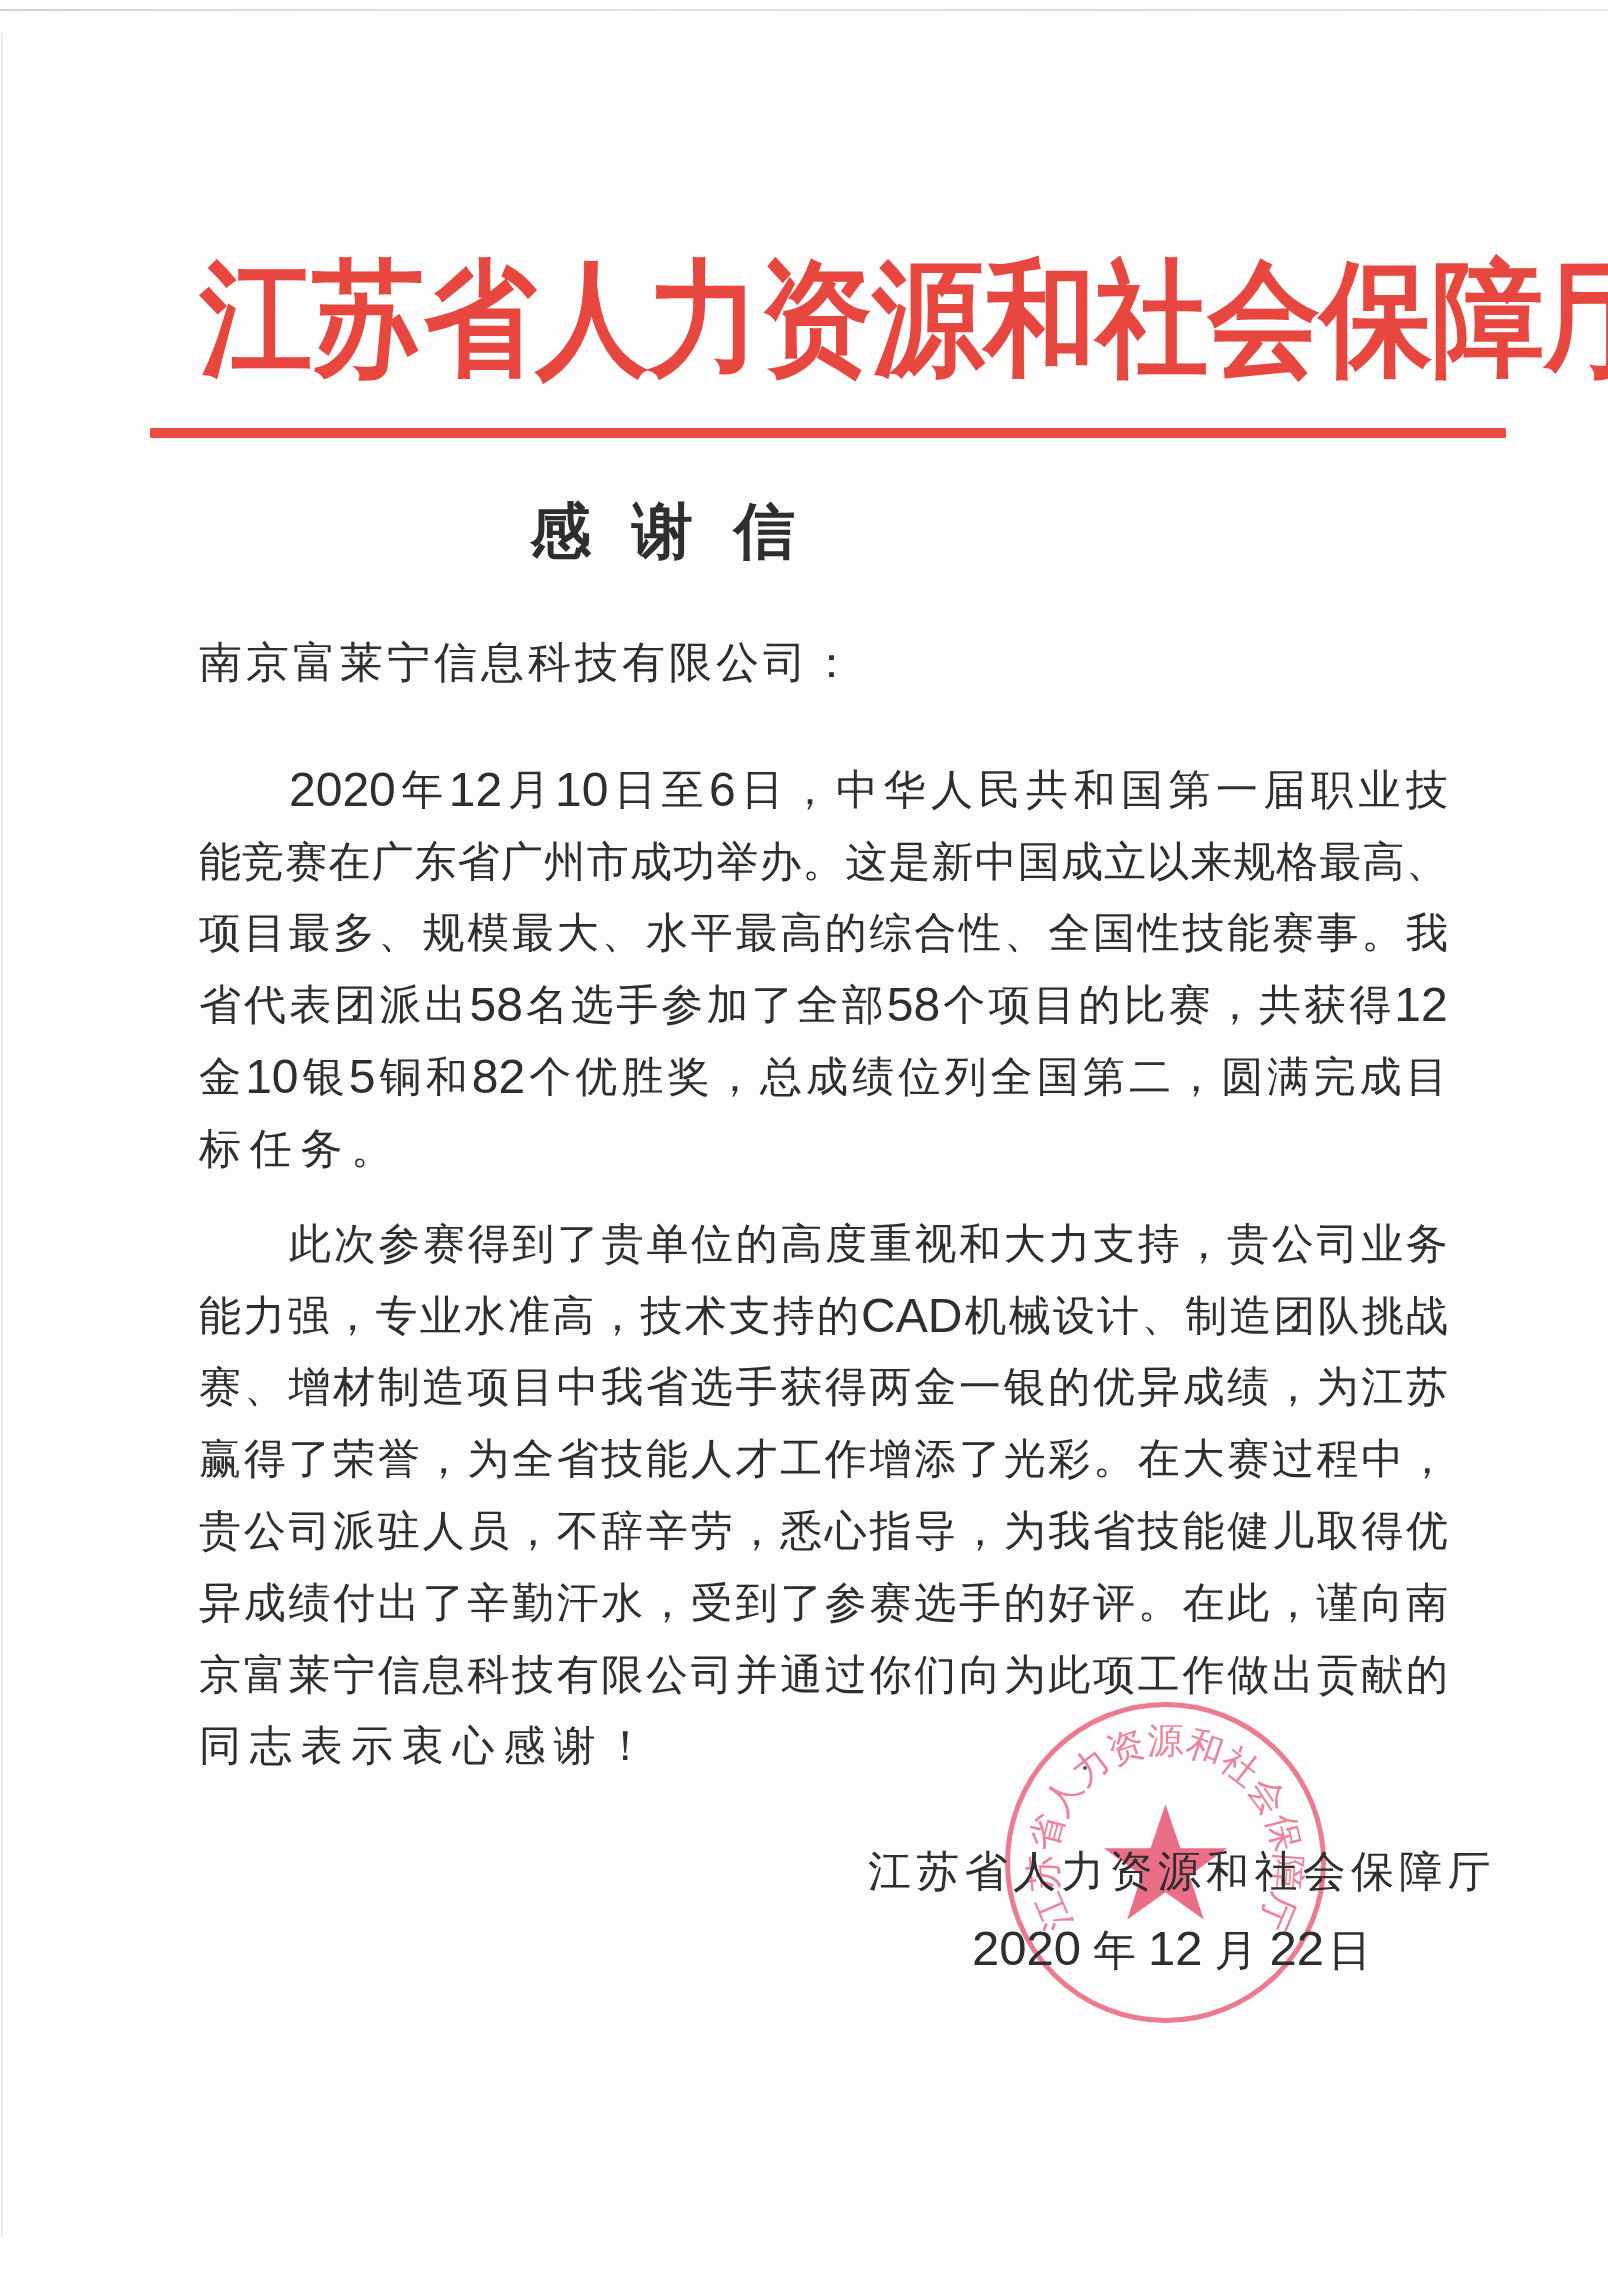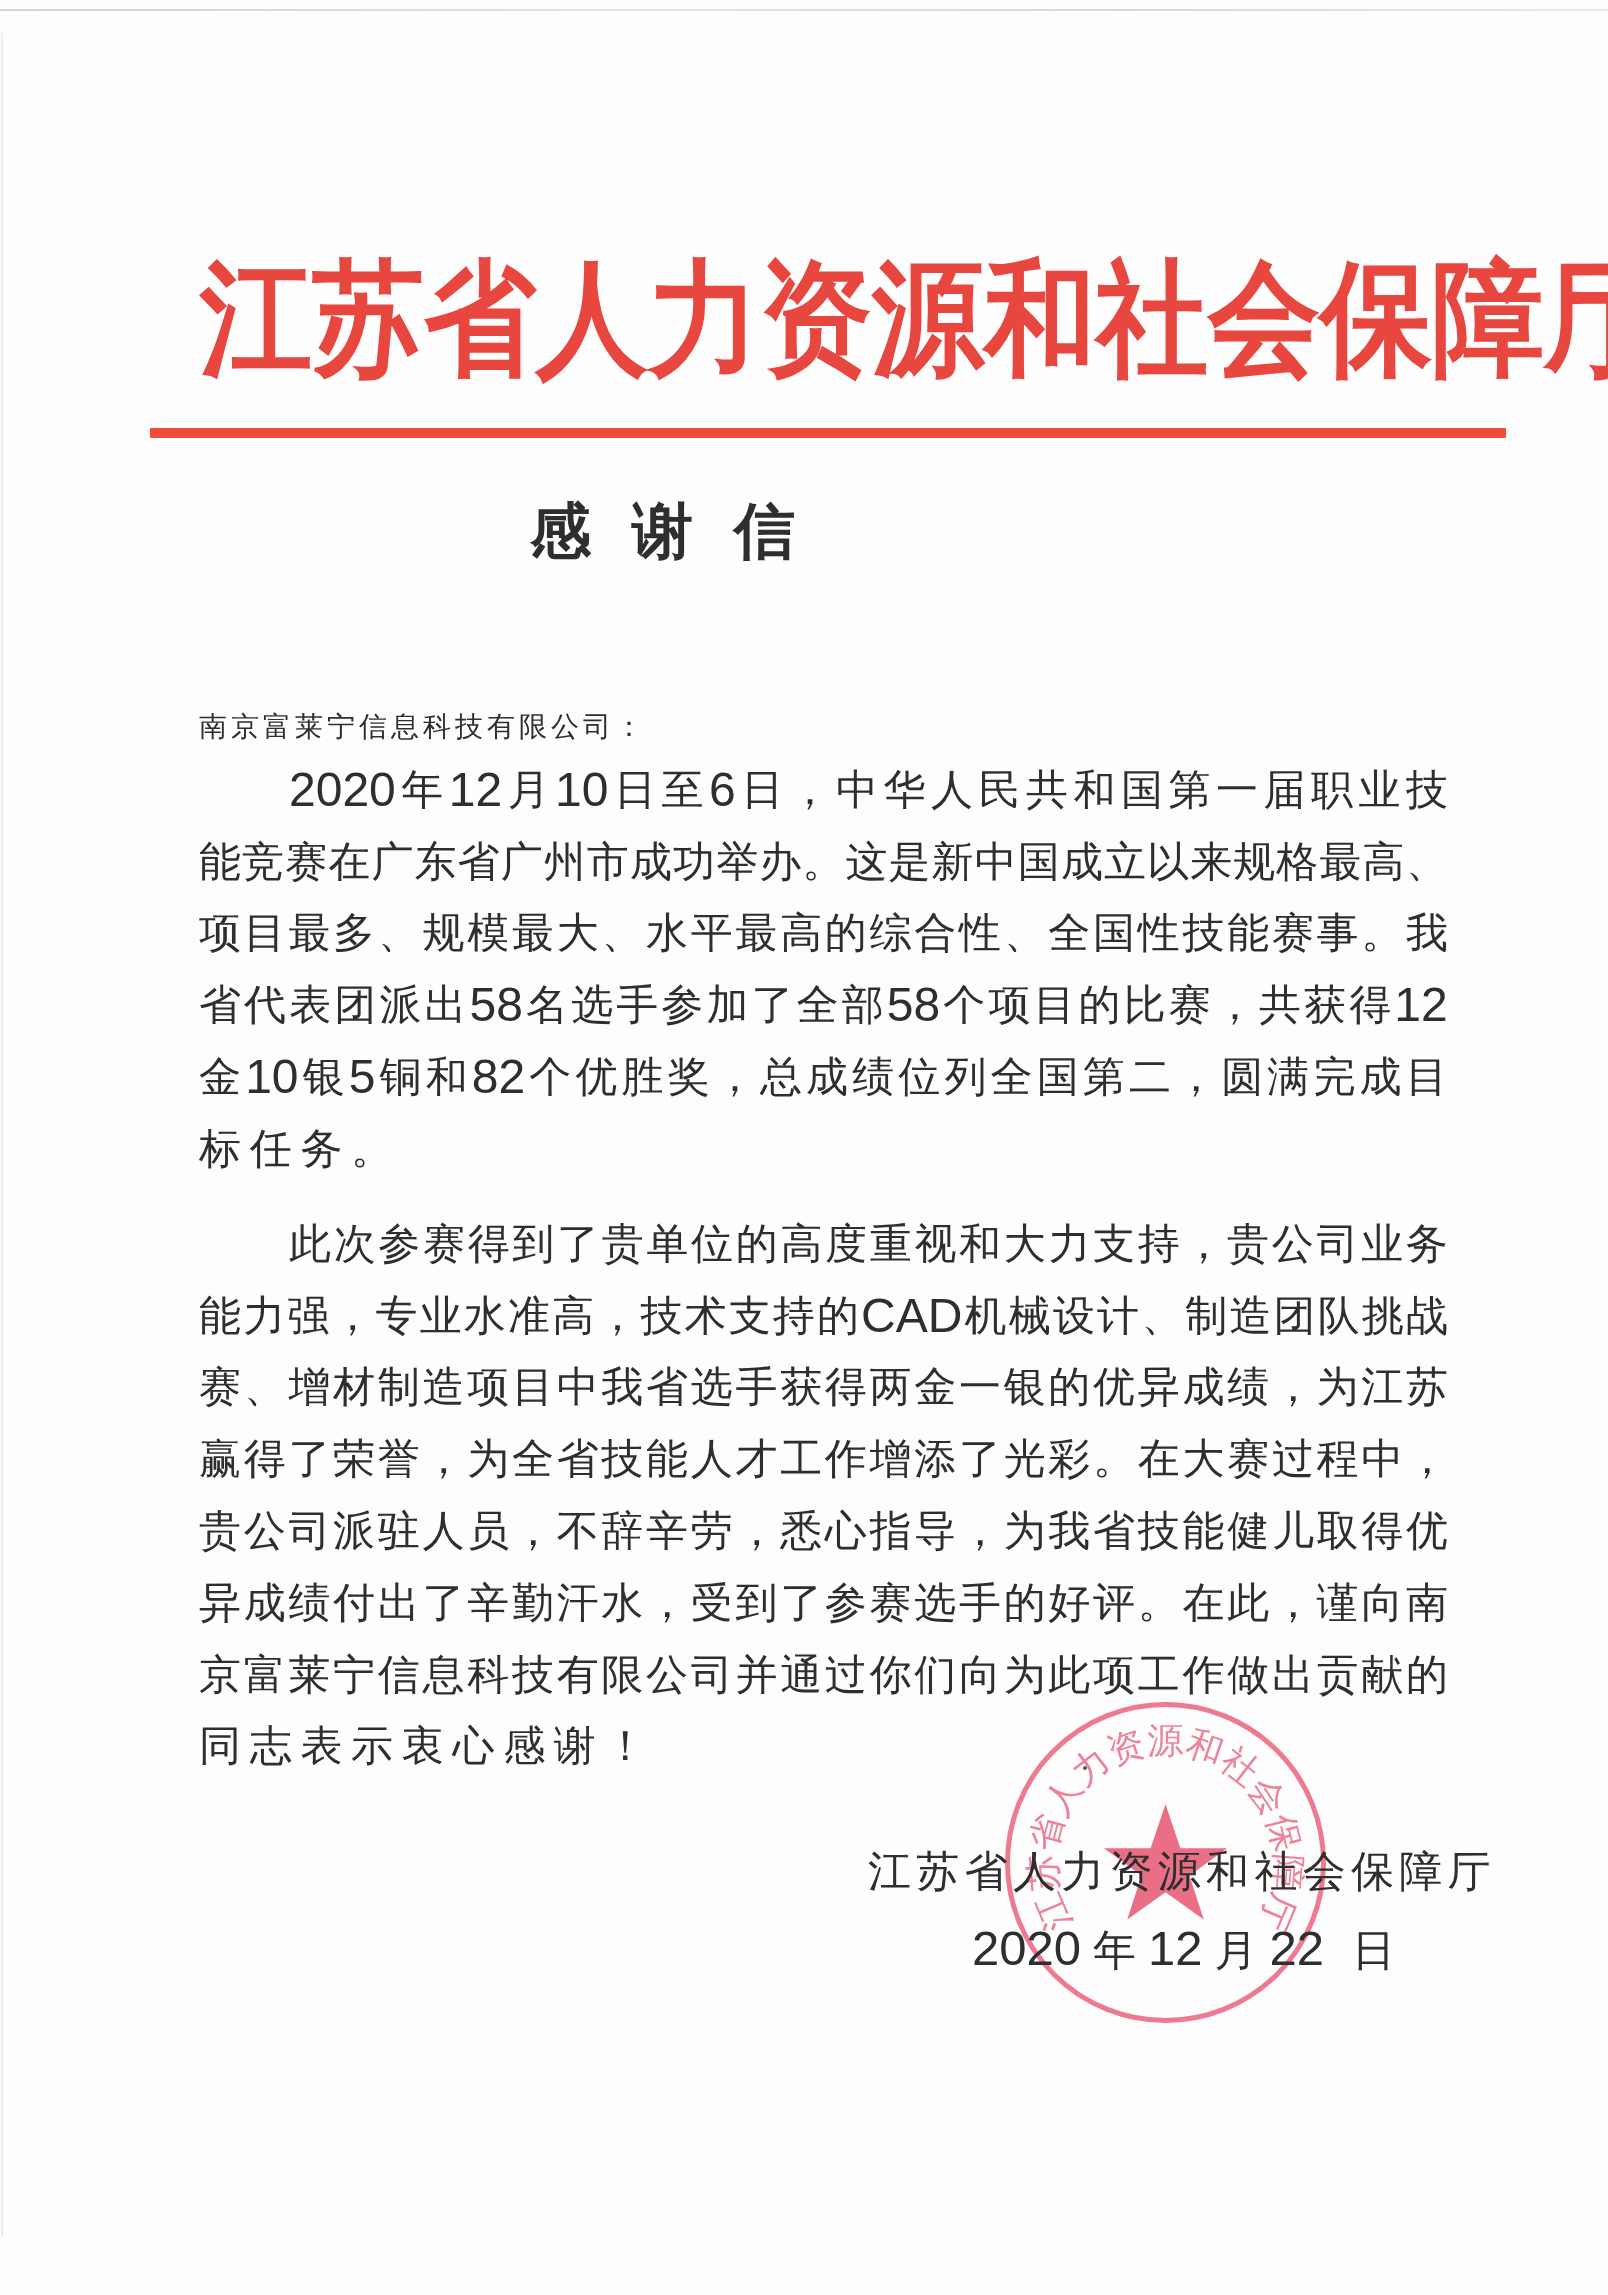--- a/index.html
+++ b/index.html
@@ -37,22 +37,22 @@
       border-radius: 1.3px;
     }
     .doc-title {
       position: absolute; left: 0; top: 500px; width: 1325px;
       text-align: center;
       font-size: 61px; font-weight: bold; letter-spacing: 41px;
       color: #2e2e2e; line-height: 1;
       padding-left: 41px; box-sizing: border-box;
     }
     .salutation {
-      position: absolute; left: 199px; top: 700px;
-      font-size: 28px; line-height: 53px; letter-spacing: 4px;
+      position: absolute; left: 199px; top: 636px;
+      font-size: 43px; line-height: 53px; letter-spacing: 4px;
       color: #2e2e2e; white-space: nowrap;
       font-family: "DejaVu Sans", "Liberation Sans", sans-serif;
       font-weight: 300;
     }
     .body-line {
       position: absolute; left: 199px; width: 1249px; height: 53px;
       font-size: 42px; line-height: 53px; white-space: nowrap;
       color: #2e2e2e;
       display: flex; justify-content: space-between; align-items: center;
       font-family: "DejaVu Sans", "Liberation Sans", sans-serif;
@@ -496,14 +496,14 @@
     <text class="seal-text">
       <textPath href="#sealArc" startOffset="50%" text-anchor="middle" id="sealTextPath">江苏省人力资源和社会保障厅</textPath>
     </text>
     <polygon class="seal-star" points="240,150 263,218 335,218 277,260 299,328 240,286 181,328 203,260 145,218 217,218"></polygon>
   </svg>
 </div>
 
 <div class="speck" style="left:1083px; top:1766px;"></div>
 
 <div class="signature">江苏省人力资源和社会保障厅</div>
-<div class="sig-date" id="sigdate"><span class="num" style="margin-right: 12px;">2020</span><span style="margin-right: 12px;">年</span><span class="num" style="margin-right: 12px;">12</span><span style="margin-right: 12px;">月</span><span class="num" style="margin-right: 28px;">22</span><span style="margin-right: 12px;">日</span></div>
+<div class="sig-date" id="sigdate"><span class="num" style="margin-right: 12px;">2020</span><span style="margin-right: 12px;">年</span><span class="num" style="margin-right: 12px;">12</span><span style="margin-right: 12px;">月</span><span class="num" style="margin-right: 4px;">22</span><span style="margin-right: 12px;">日</span></div>
 
 
 </body></html>

